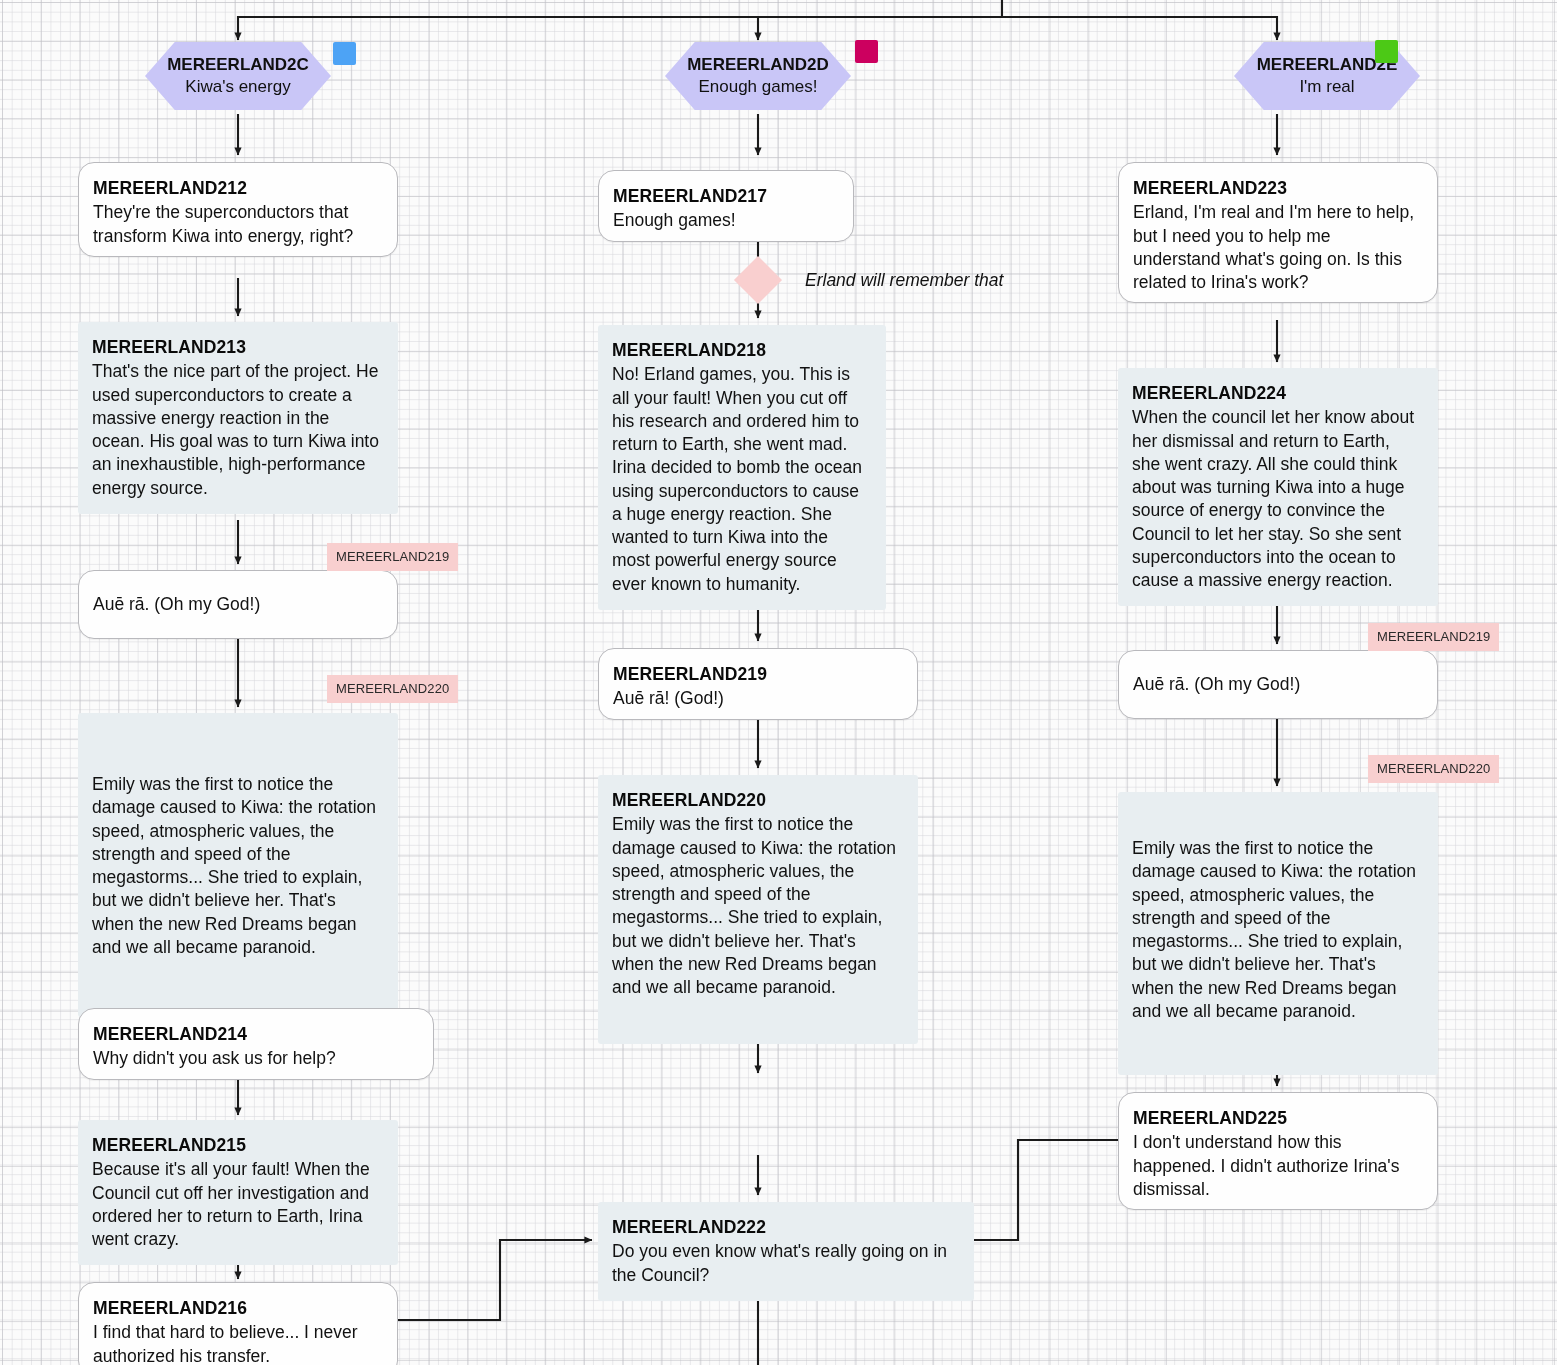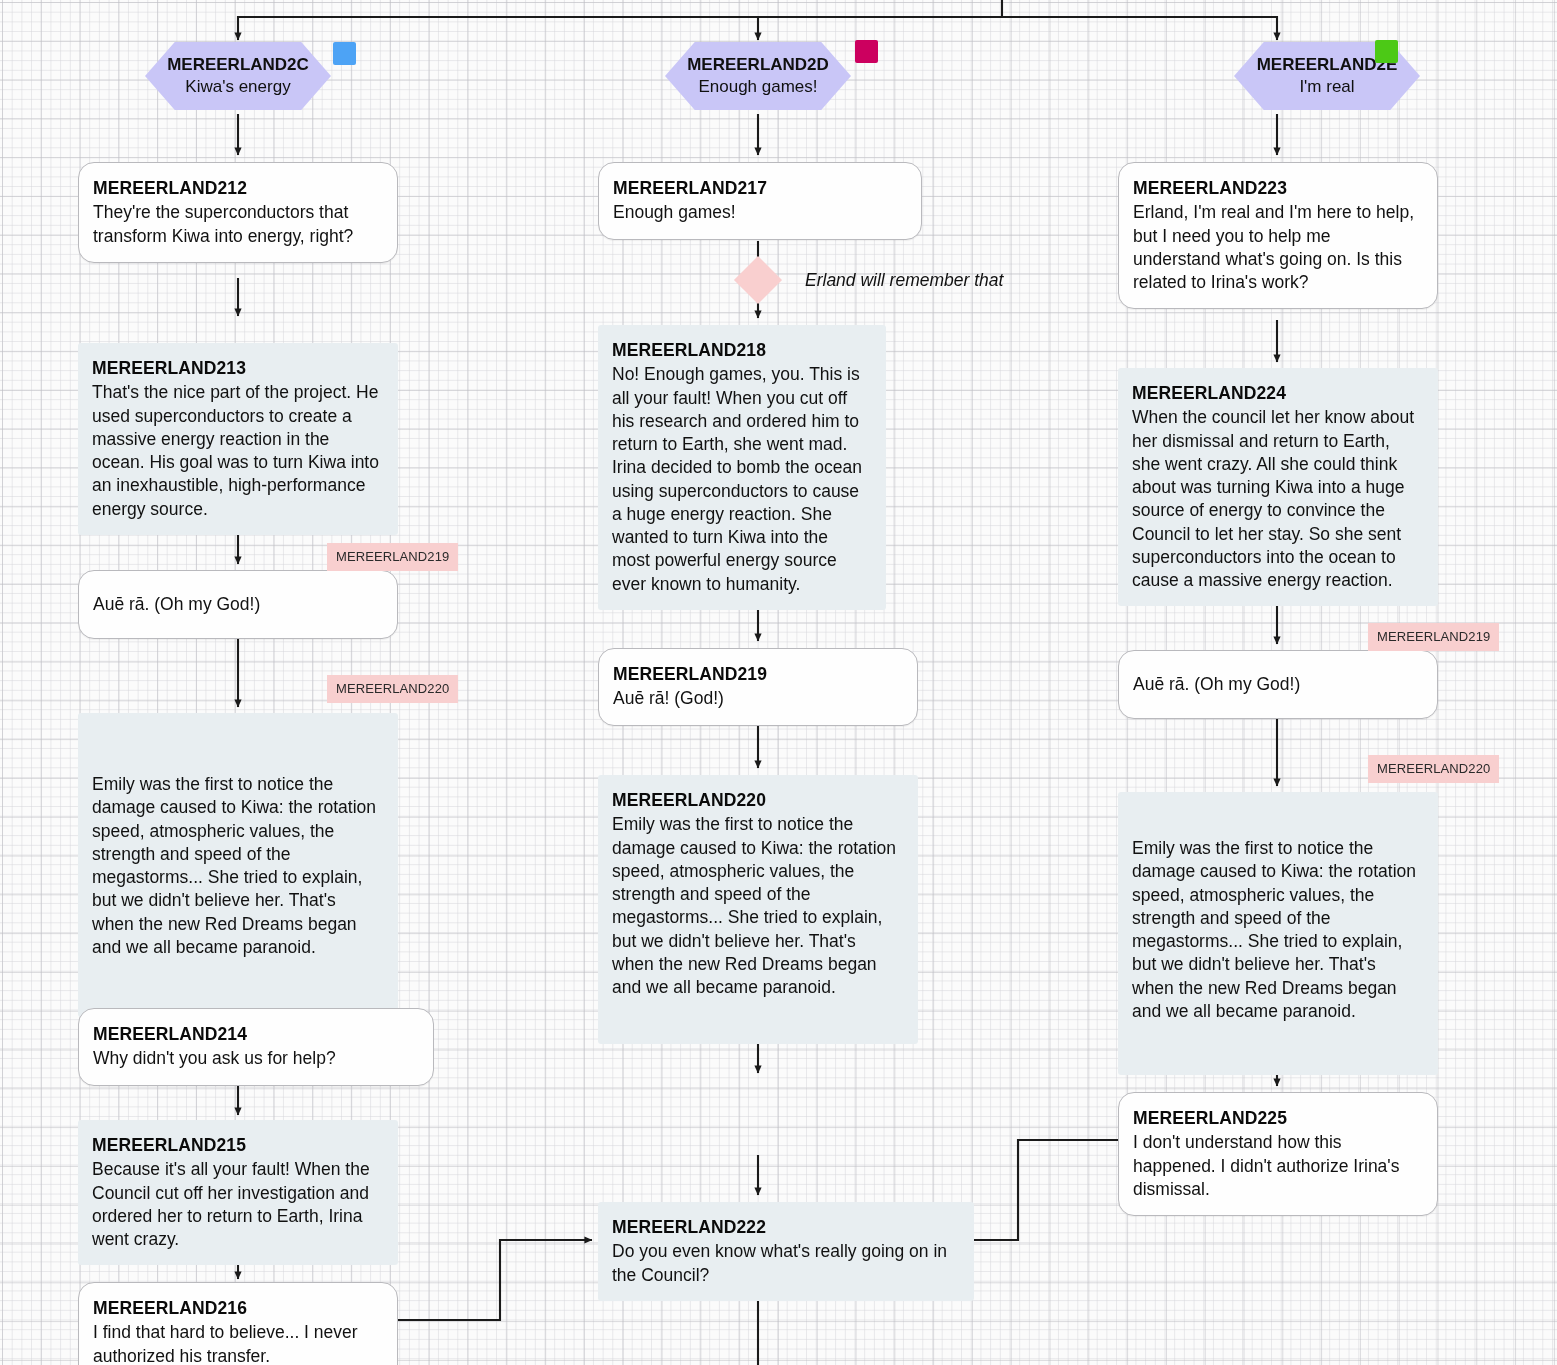--- a/index.html
+++ b/index.html
@@ -27,21 +27,21 @@
   }
   svg.edges{position:absolute;left:0;top:0;width:1557px;height:1365px;overflow:visible;}
 
   
   .node{position:absolute;box-sizing:border-box;}
 
   .dlg{
     background:#fefefe;
     border:1px solid #b9b9bd;
     border-radius:16px;
-    padding:14px 16px 14px 14px;
+    padding:14px 16px 8px 14px;
     box-shadow:0 1px 1px rgba(0,0,0,.05);
   }
   .narr{
     background:#e8eef1;
     border:none;
     border-radius:3px;
     padding:14px 16px 14px 14px;
   }
   .nid{
     display:block;
@@ -165,21 +165,21 @@
     <span class="hid">MEREERLAND2E</span>
     <span class="hsub">I'm real</span>
   </div>
   <div class="chip" style="left:1375px;top:40px;background:#4cc916;"></div>
 
   <div class="node dlg" style="left:78px;top:162px;width:320px;">
     <span class="nid">MEREERLAND212</span>
     <span class="ntext">They're the superconductors that transform Kiwa into energy, right?</span>
   </div>
 
-  <div class="node narr" style="left:78px;top:322px;width:320px;margin-top:21px;">
+  <div class="node narr" style="left:78px;top:322px;width:320px;">
     <span class="nid">MEREERLAND213</span>
     <span class="ntext">That's the nice part of the project. He used superconductors to create a massive energy reaction in the ocean. His goal was to turn Kiwa into an inexhaustible, high-performance energy source.</span>
   </div>
 
   <div class="node dlg" style="left:78px;top:570px;width:320px;padding-top:22px;padding-bottom:22px;">
     <span class="ntext">Auē rā. (Oh my God!)</span>
   </div>
   <div class="badge" style="left:327px;top:543px;">MEREERLAND219</div>
 
   <div class="node narr" style="left:78px;top:713px;width:320px;padding-top:60px;padding-bottom:58px;">
@@ -195,31 +195,31 @@
   <div class="node narr" style="left:78px;top:1120px;width:320px;">
     <span class="nid">MEREERLAND215</span>
     <span class="ntext">Because it's all your fault! When the Council cut off her investigation and ordered her to return to Earth, Irina went crazy.</span>
   </div>
 
   <div class="node dlg" style="left:78px;top:1282px;width:320px;">
     <span class="nid">MEREERLAND216</span>
     <span class="ntext">I find that hard to believe... I never authorized his transfer.</span>
   </div>
 
-  <div class="node dlg" style="left:598px;top:162px;width:324px;">
+  <div class="node dlg" style="left:598px;top:170px;width:256px;">
     <span class="nid">MEREERLAND217</span>
     <span class="ntext">Enough games!</span>
   </div>
 
   <div class="diamond" style="left:741px;top:263px;"></div>
   <div class="edgelabel" style="left:805px;top:270px;">Erland will remember that</div>
 
   <div class="node narr" style="left:598px;top:325px;width:288px;">
     <span class="nid">MEREERLAND218</span>
-    <span class="ntext">No! Enough games, you. This is all your fault! When you cut off his research and ordered him to return to Earth, she went mad. Irina decided to bomb the ocean using superconductors to cause a huge energy reaction. She wanted to turn Kiwa into the most powerful energy source ever known to humanity.</span>
+    <span class="ntext">No! Erland games, you. This is all your fault! When you cut off his research and ordered him to return to Earth, she went mad. Irina decided to bomb the ocean using superconductors to cause a huge energy reaction. She wanted to turn Kiwa into the most powerful energy source ever known to humanity.</span>
   </div>
 
   <div class="node dlg" style="left:598px;top:648px;width:320px;">
     <span class="nid">MEREERLAND219</span>
     <span class="ntext">Auē rā! (God!)</span>
   </div>
 
   <div class="node narr" style="left:598px;top:775px;width:320px;padding-bottom:45px;">
     <span class="nid">MEREERLAND220</span>
     <span class="ntext">Emily was the first to notice the damage caused to Kiwa: the rotation speed, atmospheric values, the strength and speed of the megastorms... She tried to explain, but we didn't believe her. That's when the new Red Dreams began and we all became paranoid.</span>

